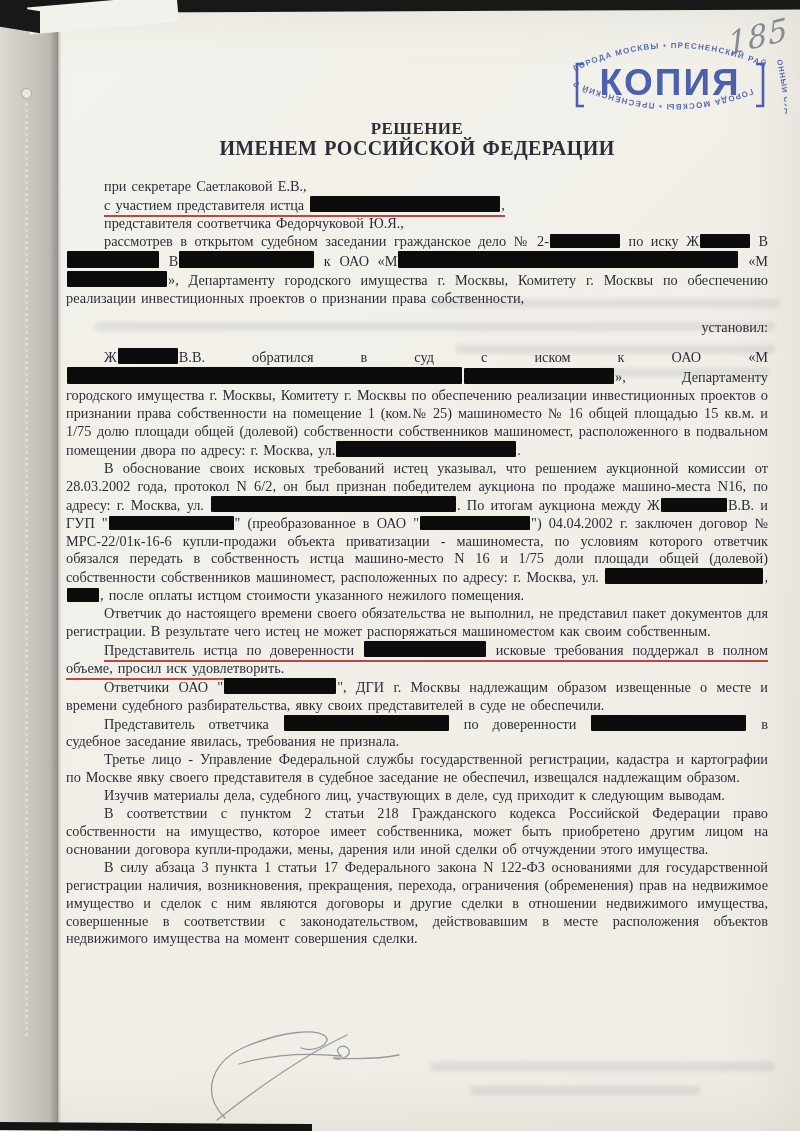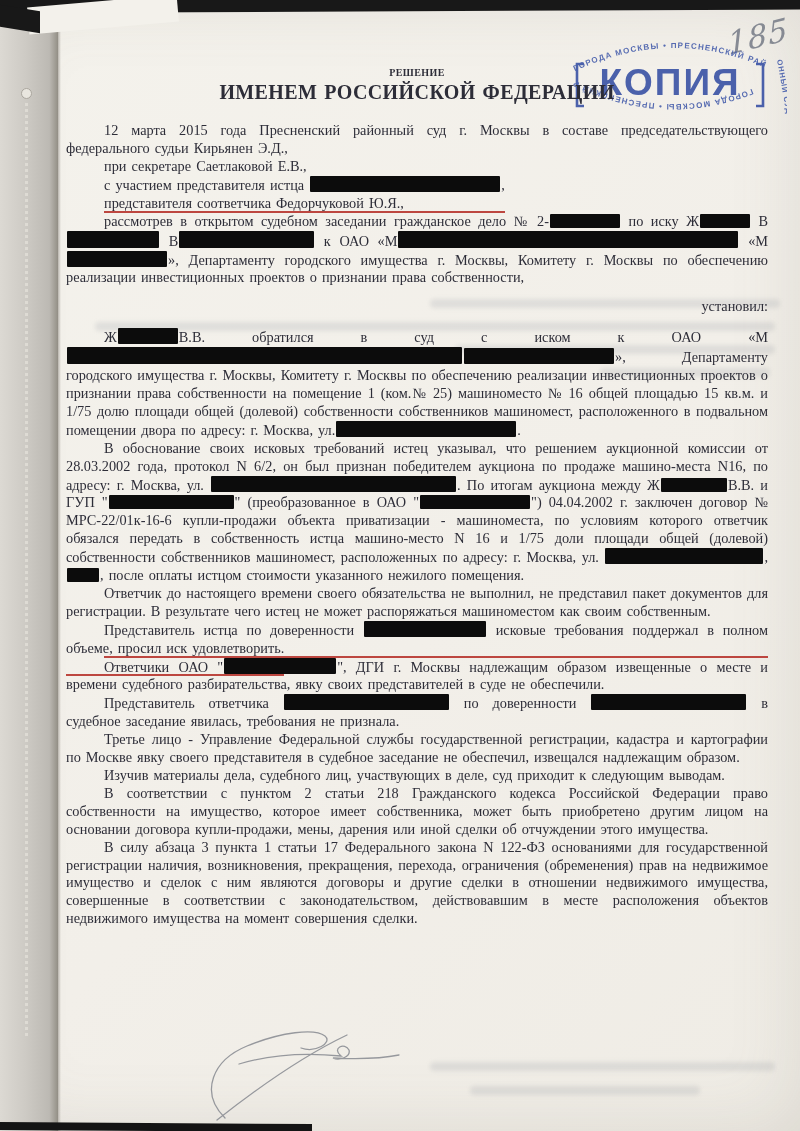--- a/index.html
+++ b/index.html
@@ -21,27 +21,27 @@
   .thread-knot{position:absolute;left:21px;top:88px;width:9px;height:9px;border-radius:50%;background:#e9e6df;border:1px solid #aaa69e;}
   
   .pageno{position:absolute;left:727px;top:18px;color:#757a86;font-size:31px;font-style:italic;
         font-family:"DejaVu Serif",serif;transform:rotate(-14deg) skewX(-10deg);opacity:.85;letter-spacing:1px;}
   
   .stamp{position:absolute;left:553px;top:20px;width:234px;height:94px;opacity:.92;}
   
   .doc{position:absolute;left:66px;top:0;width:702px;color:#2d2d38;font-size:14.3px;line-height:17.9px;
         text-align:justify;word-spacing:1.5px;}
   .doc p{margin:0;text-indent:38px;}
-  .doc .title{margin-top:64px;text-align:center;text-indent:0;font-weight:bold;font-size:10px;line-height:18.6px;letter-spacing:.4px;}
+  .doc .title{margin-top:120px;text-align:center;text-indent:0;font-weight:bold;font-size:17px;line-height:18.6px;letter-spacing:.4px;}
   .doc .title2{text-align:center;text-indent:0;font-weight:bold;font-size:20px;line-height:18.6px;letter-spacing:.4px;margin-bottom:21px;}
   .doc p.center{text-align:center;text-indent:0;}
   .doc p.ustanovil{margin-top:11px;margin-bottom:12px;text-align:right;}
   .redact{display:inline-block;background:#0c0c0c;height:14px;vertical-align:-2px;border-radius:1px;margin:0 1px;}
   .u-red{background-image:linear-gradient(to top,rgba(183,52,45,.9) 0,rgba(183,52,45,.9) 2px,transparent 2px);
-        padding-bottom:20px;-webkit-box-decoration-break:clone;box-decoration-break:clone;}
+        padding-bottom:4px;-webkit-box-decoration-break:clone;box-decoration-break:clone;}
   
   .bleed{position:absolute;background:rgba(125,128,140,.16);height:9px;border-radius:5px;filter:blur(2.2px);}
   
   .signature{position:absolute;left:203px;top:1026px;width:240px;height:100px;}
 </style>
 </head>
 <body>
 
 <div class="scan">
 
@@ -77,21 +77,20 @@
     <text x="224" y="40" font-family="Liberation Sans, sans-serif" font-size="7.5" font-weight="bold" fill="#4a61ad" letter-spacing="1" transform="rotate(80 224 40)">ОННЫЙ СУД</text>
     <text x="117" y="75" text-anchor="middle" font-family="Liberation Sans, sans-serif" font-size="37" font-weight="bold" fill="#3d55a6" letter-spacing="2">КОПИЯ</text>
     <path d="M 31 44 h -7 v 42 h 7" stroke="#3d55a6" stroke-width="2.6" fill="none"></path>
     <path d="M 203 44 h 7 v 42 h -7" stroke="#3d55a6" stroke-width="2.6" fill="none"></path>
   </svg>
 
   <div class="doc">
     <div class="title">РЕШЕНИЕ</div>
     <div class="title2">ИМЕНЕМ РОССИЙСКОЙ ФЕДЕРАЦИИ</div>
     <div id="paras">
-        <p>12 марта 2015 года Пресненский районный суд г. Москвы в составе председательствующего федерального судьи Кирьянен Э.Д.,</p>
         <p>при секретаре Саетлаковой Е.В.,</p>
         <p><span class="u-red">с участием представителя истца <span class="redact" style="width: 190px; height: 16px;"></span>,</span></p>
         <p>представителя соответчика Федорчуковой Ю.Я.,</p>
         <p>рассмотрев в открытом судебном заседании гражданское дело № 2-<span class="redact" style="width: 70px;"></span> по иску Ж<span class="redact" style="width: 50px;"></span> В<span class="redact" style="width: 92px; height: 17px;"></span> В<span class="redact" style="width: 135px; height: 17px;"></span> к ОАО «М<span class="redact" style="width: 340px; height: 17px;"></span> «М<span class="redact" style="width: 100px; height: 16px;"></span>», Департаменту городского имущества г. Москвы, Комитету г. Москвы по обеспечению реализации инвестиционных проектов о признании права собственности,</p>
         <p class="center ustanovil">установил:</p>
         <p>Ж<span class="redact" style="width: 60px; height: 16px;"></span>В.В. обратился в суд с иском к ОАО «М<span class="redact" style="width: 395px; height: 17px;"></span><span class="redact" style="width: 150px; height: 16px;"></span>», Департаменту городского имущества г. Москвы, Комитету г. Москвы по обеспечению  реализации инвестиционных проектов о признании права собственности на помещение 1 (ком.№ 25) машиноместо  № 16 общей площадью 15 кв.м. и 1/75 долю площади общей (долевой) собственности собственников машиномест, расположенного в подвальном помещении  двора по адресу: г. Москва, ул.<span class="redact" style="width: 180px; height: 16px;"></span>.</p>
         <p>В обоснование своих исковых требований истец указывал, что решением аукционной комиссии от 28.03.2002 года, протокол N 6/2, он был признан победителем аукциона по продаже машино-места N16, по адресу: г. Москва, ул. <span class="redact" style="width: 245px; height: 16px;"></span>.  По итогам аукциона между Ж<span class="redact" style="width: 66px;"></span>В.В. и ГУП "<span class="redact" style="width: 125px;"></span>" (преобразованное в ОАО "<span class="redact" style="width: 110px;"></span>") 04.04.2002 г. заключен договор № МРС-22/01к-16-6 купли-продажи объекта приватизации - машиноместа, по условиям которого ответчик обязался передать в собственность истца машино-место N 16  и 1/75 доли площади общей (долевой) собственности собственников машиномест, расположенных по адресу: г. Москва, ул. <span class="redact" style="width: 158px; height: 16px;"></span>, <span class="redact" style="width: 32px;"></span>, после оплаты истцом стоимости указанного нежилого помещения.</p>
         <p>Ответчик до настоящего времени своего обязательства не выполнил, не представил пакет документов для регистрации. В результате чего истец не может распоряжаться машиноместом как своим собственным.</p>
         <p><span class="u-red">Представитель истца по доверенности <span class="redact" style="width: 122px; height: 16px;"></span> исковые требования поддержал в полном объеме, просил иск удовлетворить.</span></p>
         <p>Ответчики ОАО "<span class="redact" style="width: 112px; height: 16px;"></span>", ДГИ г. Москвы надлежащим образом извещенные о месте и времени судебного разбирательства, явку своих представителей в суде не обеспечили.</p>

